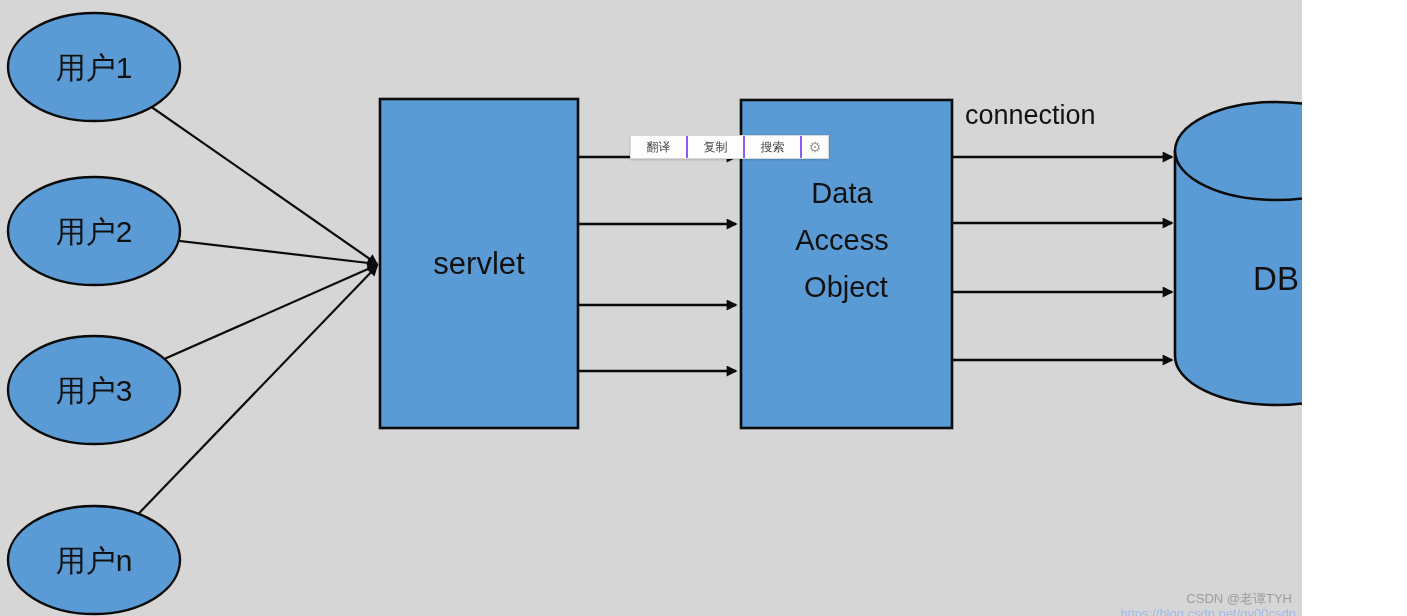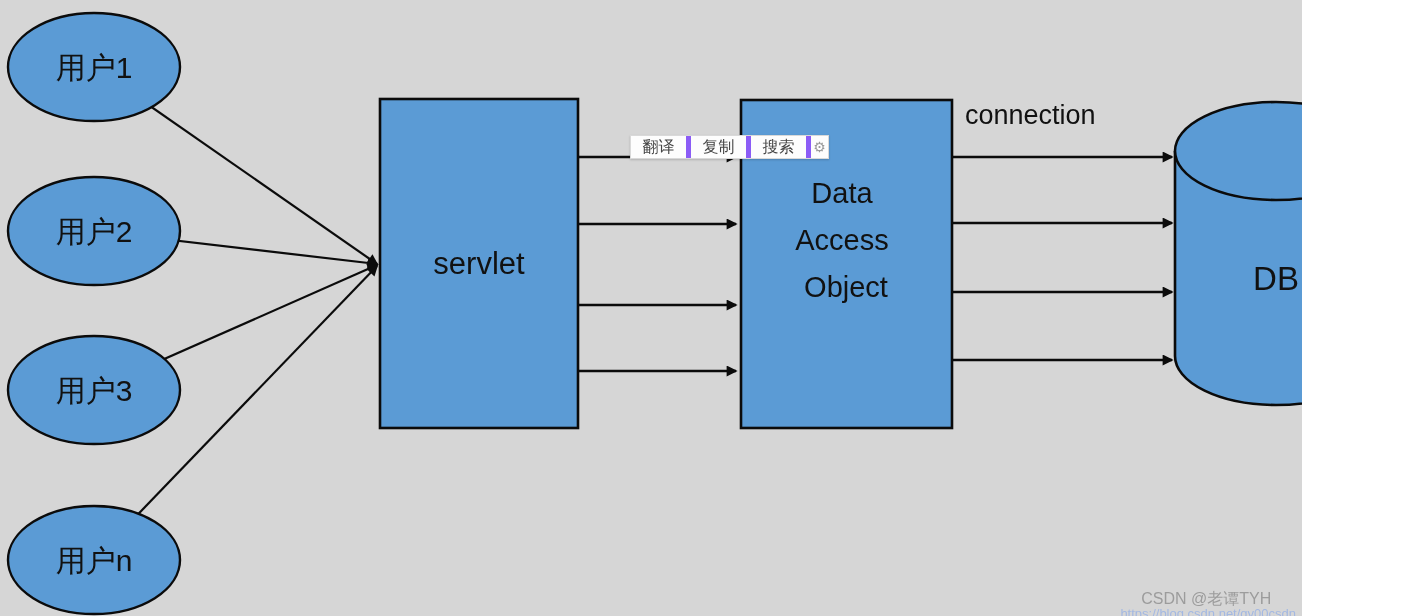--- a/index.html
+++ b/index.html
@@ -24,35 +24,35 @@
     background:#fdfdfd;
     border:1px solid #d9d9d9;
     box-sizing:border-box;
     box-shadow:0 1px 2px rgba(0,0,0,.18);
     display:flex;align-items:stretch;
     z-index:5;
   }
   .tb-btn{
     flex:0 0 55px;
     display:flex;align-items:center;justify-content:center;
-    font-size:16px;color:#454545;
-    border-right:5px solid #8b5cf6;
+    font-size:12px;color:#454545;
+    border-right:2px solid #8b5cf6;
     cursor:pointer;background:transparent;
   }
   .tb-gear{
     flex:1 1 auto;
     display:flex;align-items:center;justify-content:center;
     font-size:14px;color:#9a9a9a;cursor:pointer;
   }
   
   #watermark{
     position:absolute;right:10px;top:591px;
     text-align:right;line-height:15px;white-space:nowrap;
   }
-  .wm-line1{font-size:16px;color:#9c9c9c;text-align:center;}
+  .wm-line1{font-size:13px;color:#9c9c9c;}
   .wm-line2{font-size:13px;color:#a3b8e2;margin-right:-4px;}
 </style>
 </head>
 <body>
 
 <div id="canvas">
 
   <svg id="diagram-svg" width="1407" height="616" viewBox="0 0 1407 616">
     <defs>
       <marker id="arrow" viewBox="0 0 10 10" refX="8.5" refY="5" markerWidth="14" markerHeight="11" markerUnits="userSpaceOnUse" orient="auto">

